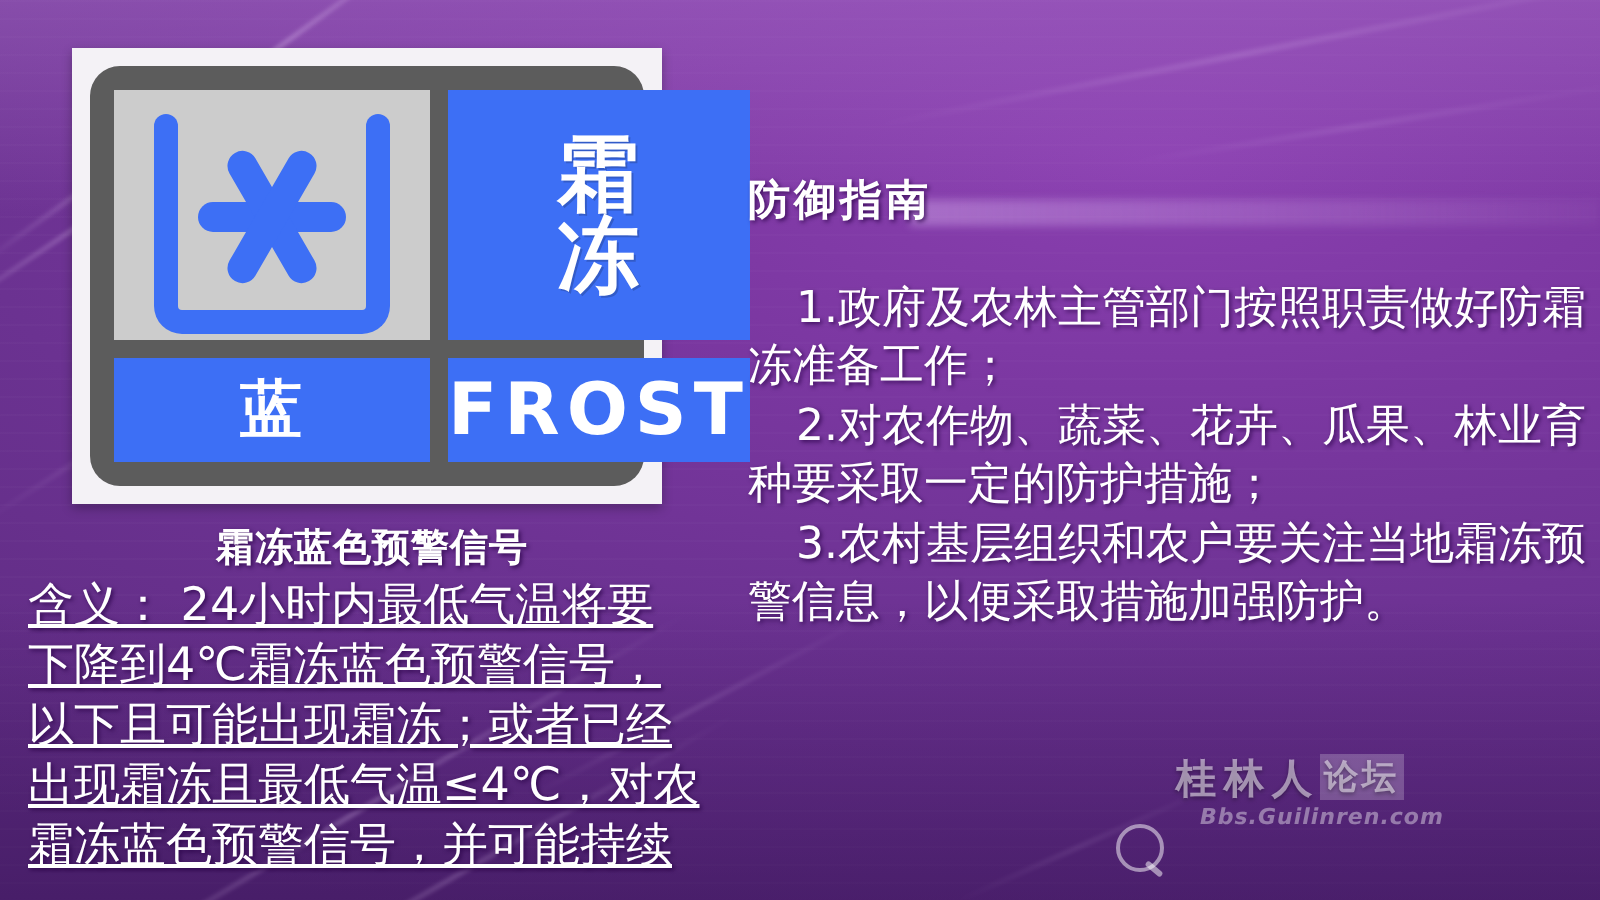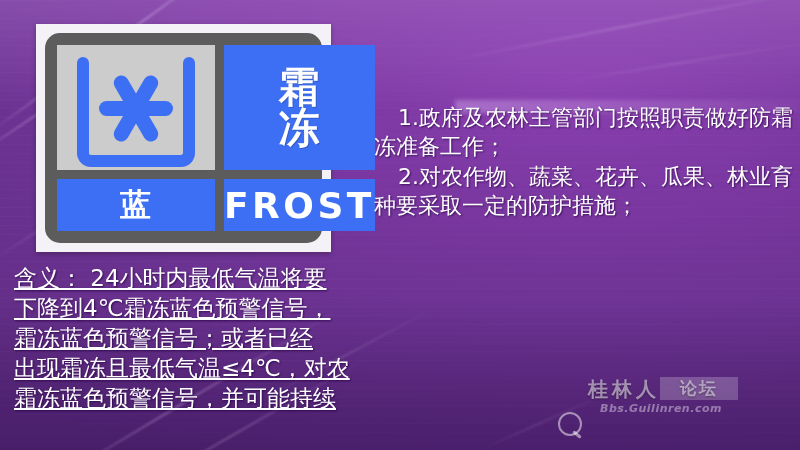--- a/index.html
+++ b/index.html
@@ -222,21 +222,21 @@
     left: 588px; top: 376px;
     color: rgba(255,255,255,0.52);
     font-size: 20px;
     font-weight: 700;
     letter-spacing: 4px;
     text-shadow: 0 1px 2px rgba(0,0,0,0.35);
   }
   .wm-forum .tag {
     display: inline-block;
     background: rgba(255,255,255,0.22);
-    padding: 0 20px;
+    padding: 0 2px;
     font-size: 17px;
     letter-spacing: 2px;
     vertical-align: 2px;
   }
   .wm-url {
     position: absolute;
     left: 600px; top: 402px;
     color: rgba(255,255,255,0.40);
     font-size: 11px;
     font-style: italic;
@@ -310,33 +310,36 @@
 
         <div class="cell-lan grid-lan">蓝</div>
 
         <div class="cell-frost grid-frost">FROST</div>
 
       </div>
     </div>
   </div>
 
   <div class="left-text">
+    <div class="left-title">霜冻蓝色预警信号</div>
     <div class="left-body">
       <p>含义： 24小时内最低气温将要</p>
       <p>下降到4℃霜冻蓝色预警信号，</p>
-      <p>霜冻蓝色预警信号；或者已经</p>
+      <p>以下且可能出现霜冻；或者已经</p>
       <p>出现霜冻且最低气温≤4℃，对农</p>
       <p>霜冻蓝色预警信号，并可能持续</p>
     </div>
   </div>
 
   <div class="right-col">
+    <div class="guide-title">防御指南</div>
     <div class="guide-list">
       <p>1.政府及农林主管部门按照职责做好防霜冻准备工作；</p>
       <p>2.对农作物、蔬菜、花卉、瓜果、林业育种要采取一定的防护措施；</p>
+      <p>3.农村基层组织和农户要关注当地霜冻预警信息，以便采取措施加强防护。</p>
     </div>
   </div>
 
   <div class="wm-q"></div>
   <div class="wm-forum">
     <span>桂林人</span><span class="tag">论坛</span>
   </div>
   <div class="wm-url">Bbs.Guilinren.com</div>
 
 </div>

